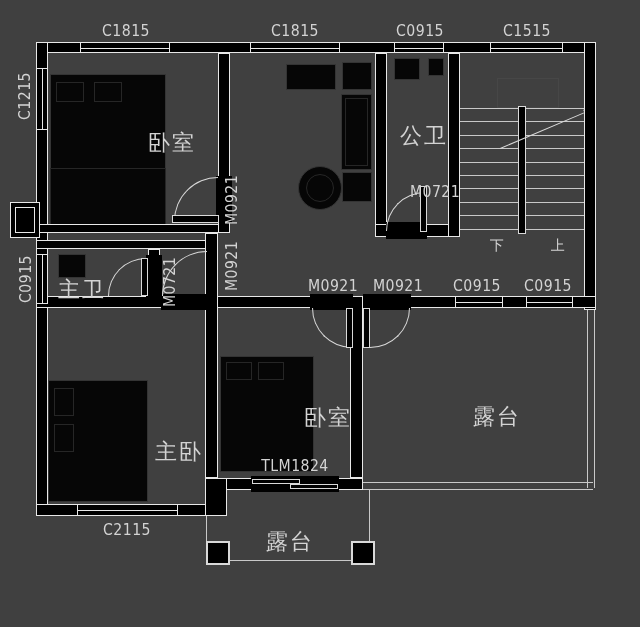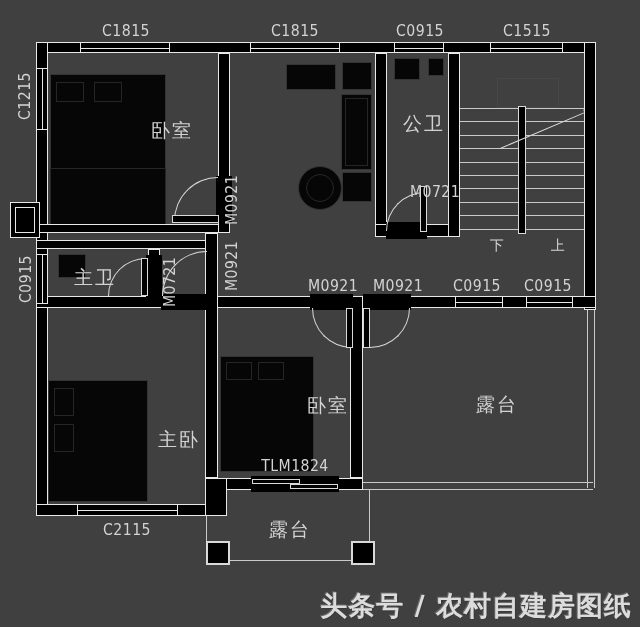--- a/index.html
+++ b/index.html
@@ -15,21 +15,21 @@
   .arc-bl{border-bottom:1px solid #d9d9d9;border-left:1px solid #d9d9d9;border-bottom-left-radius:100%;}
   .arc-br{border-bottom:1px solid #d9d9d9;border-right:1px solid #d9d9d9;border-bottom-right-radius:100%;}
   .leaf{position:absolute;background:#000;border:1px solid #d9d9d9;box-sizing:border-box;z-index:6;}
   .thinl{position:absolute;z-index:3;}
   .tread{position:absolute;left:0;width:100%;height:0;border-top:1px solid #c9c9c9;}
   .furn{position:absolute;border:1px solid #343434;background:#060606;box-sizing:border-box;z-index:1;}
   .furn2{position:absolute;border:1px solid #262626;box-sizing:border-box;z-index:2;}
   .lbl{position:absolute;color:#d3d3d3;white-space:nowrap;z-index:8;
        transform:translate(-50%,-50%) scaleX(.88);font-size:16px;letter-spacing:.5px;}
   .lbl.v{transform:translate(-50%,-50%) rotate(-90deg) scaleX(.88);}
-  .lbl.cjk{font-size:19px;letter-spacing:2px;transform:translate(-50%,-50%);}
+  .lbl.cjk{font-size:22px;letter-spacing:2px;transform:translate(-50%,-50%);margin-top:12px;}
   .lbl.small{font-size:14px;transform:translate(-50%,-50%);}
   #watermark{position:absolute;right:8px;top:588px;color:#dcdcdc;font-size:27px;font-weight:bold;
        letter-spacing:1px;z-index:9;text-shadow:1px 1px 0 #3a3a3a, -1px -1px 0 #6a6a6a;}
   #stairs{position:absolute;left:460px;top:53px;width:124px;height:187px;z-index:3;}
   #stair-div{position:absolute;left:58px;top:53px;width:8px;height:128px;background:#000;
        border:1px solid #d9d9d9;box-sizing:border-box;}
   #stair-diag{position:absolute;left:40px;top:95px;width:91px;height:0;border-top:1px solid #d9d9d9;
        transform:rotate(-23deg);transform-origin:0 0;}
   #stair-arrow{position:absolute;left:124px;top:55px;width:0;height:0;
        border-left:8px solid #d9d9d9;border-top:3px solid transparent;border-bottom:3px solid transparent;
@@ -153,23 +153,22 @@
   <span class="lbl" style="left:435px;top:191px;">M0721</span>
   <span class="lbl" style="left:333px;top:285px;">M0921</span>
   <span class="lbl" style="left:398px;top:285px;">M0921</span>
   <span class="lbl" style="left:477px;top:285px;">C0915</span>
   <span class="lbl" style="left:548px;top:285px;">C0915</span>
   <span class="lbl" style="left:295px;top:465px;">TLM1824</span>
   <span class="lbl" style="left:127px;top:529px;">C2115</span>
 
   <span class="lbl cjk" style="left:172px;top:131px;">卧室</span>
   <span class="lbl cjk" style="left:424px;top:124px;">公卫</span>
-  <span class="lbl cjk" style="left:95px;top:278px;font-family:Liberation Serif, serif;">主卫</span>
+  <span class="lbl cjk" style="left:82px;top:278px;font-family:Liberation Serif, serif;">主卫</span>
   <span class="lbl cjk" style="left:179px;top:440px;">主卧</span>
   <span class="lbl cjk" style="left:328px;top:406px;">卧室</span>
   <span class="lbl cjk" style="left:497px;top:405px;">露台</span>
   <span class="lbl cjk" style="left:290px;top:530px;">露台</span>
 
   <span class="lbl small" style="left:497px;top:246px;">下</span>
   <span class="lbl small" style="left:558px;top:246px;">上</span>
 
-  <div id="watermark">头条号 / 农村自建房图纸</div>
 </div>
 
 </body></html>

